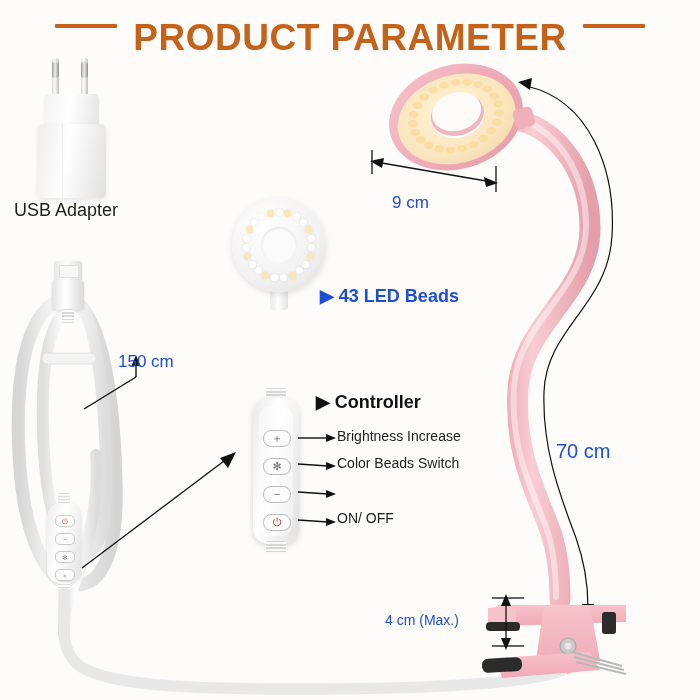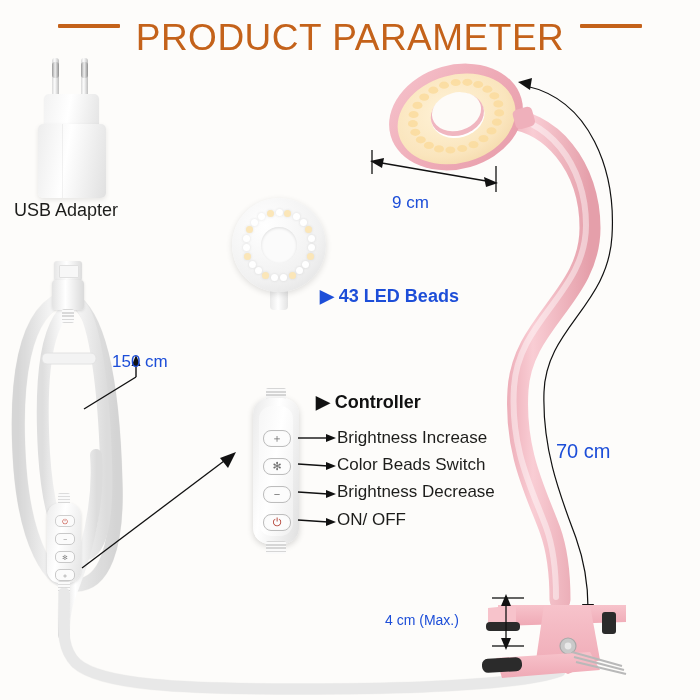--- a/index.html
+++ b/index.html
@@ -12,21 +12,21 @@
   }
   #stage{position:relative;width:700px;height:700px;background:#fdfcfa;}
 
   
   .title-bar{
     position:absolute;left:0;top:2px;width:700px;height:48px;
     display:flex;align-items:center;justify-content:center;gap:16px;
   }
   .title-rule{height:4px;width:62px;background:#c4621a;border-radius:1px;}
   .title-text{
-    font-size:37px;font-weight:normal;color:#c4621a;
+    font-size:37px;font-weight:bold;color:#c4621a;
     letter-spacing:.5px;white-space:nowrap;
     font-family:"Liberation Sans", sans-serif;
     margin-top:23px;
   }
 
   
   .lbl{position:absolute;color:#1d4ed8;white-space:nowrap;}
   .dim{font-size:17px;}
   .bold{font-weight:bold;}
 
@@ -123,25 +123,25 @@
   .bbtn{
     position:absolute;left:10px;width:26px;height:15px;border-radius:8px;
     border:1.2px solid #bdbdbd;background:#fcfcfc;
     display:flex;align-items:center;justify-content:center;
     font-size:11px;color:#6e6e6e;line-height:1;
     box-shadow:inset 0 0 2px rgba(0,0,0,.05);
   }
   .bbtn.pw{color:#b03a2e;}
 
   .ctrl-title{position:absolute;left:316px;top:391px;font-size:18px;font-weight:bold;color:#111;}
-  .fn-row{position:absolute;font-size:17px;color:#1d1d1b;white-space:nowrap;text-align:center;}
+  .fn-row{position:absolute;font-size:14px;color:#1d1d1b;white-space:nowrap;text-align:center;}
 
   
   .d9{position:absolute;left:392px;top:193px;font-size:17px;}
-  .d150{position:absolute;left:112px;top:352px;font-size:17px;}
+  .d150{position:absolute;left:118px;top:352px;font-size:17px;}
   .d70{position:absolute;left:556px;top:440px;font-size:20px;}
   .d4{position:absolute;left:385px;top:612px;font-size:14px;}
 
   svg{position:absolute;left:0;top:0;overflow:visible;}
 </style>
 </head>
 <body>
 
 <div id="stage">
 
@@ -272,21 +272,20 @@
     <path d="M2,36 L32,38" stroke="#111" stroke-width="1.4"></path>
       <polygon points="40,38 30,34 30,42" fill="#111"></polygon>
     <path d="M2,64 L32,66" stroke="#111" stroke-width="1.4"></path>
       <polygon points="40,66 30,62 30,70" fill="#111"></polygon>
     <path d="M2,92 L32,94" stroke="#111" stroke-width="1.4"></path>
       <polygon points="40,94 30,90 30,98" fill="#111"></polygon>
   </svg>
 
   <div class="fn-row" style="left:337px;top:428px;">Brightness Increase</div>
   <div class="fn-row" style="left:337px;top:455px;">Color Beads Switch</div>
-  <div class="fn-row" style="left:337px;top:482px;">Brightness Decrease</div>
   <div class="fn-row" style="left:337px;top:510px;">ON/ OFF</div>
 
   <svg width="260" height="620" style="position:absolute;left:440px;top:60px;">
     <defs>
       <linearGradient id="neckG" x1="0" y1="0" x2="1" y2="0">
         <stop offset="0" stop-color="#e9a3af"></stop>
         <stop offset=".38" stop-color="#f9cdd4"></stop>
         <stop offset="1" stop-color="#e59faa"></stop>
       </linearGradient>
       <linearGradient id="clampG" x1="0" y1="0" x2="0" y2="1">

